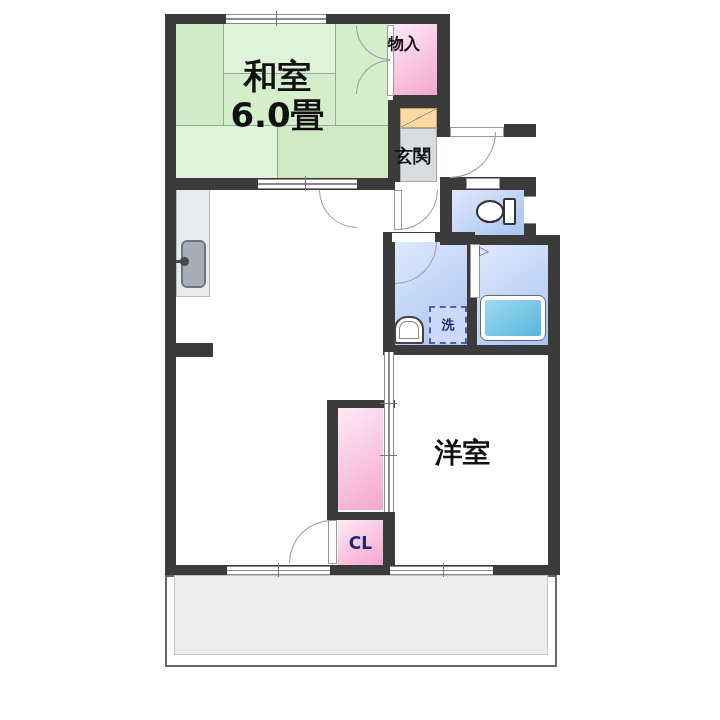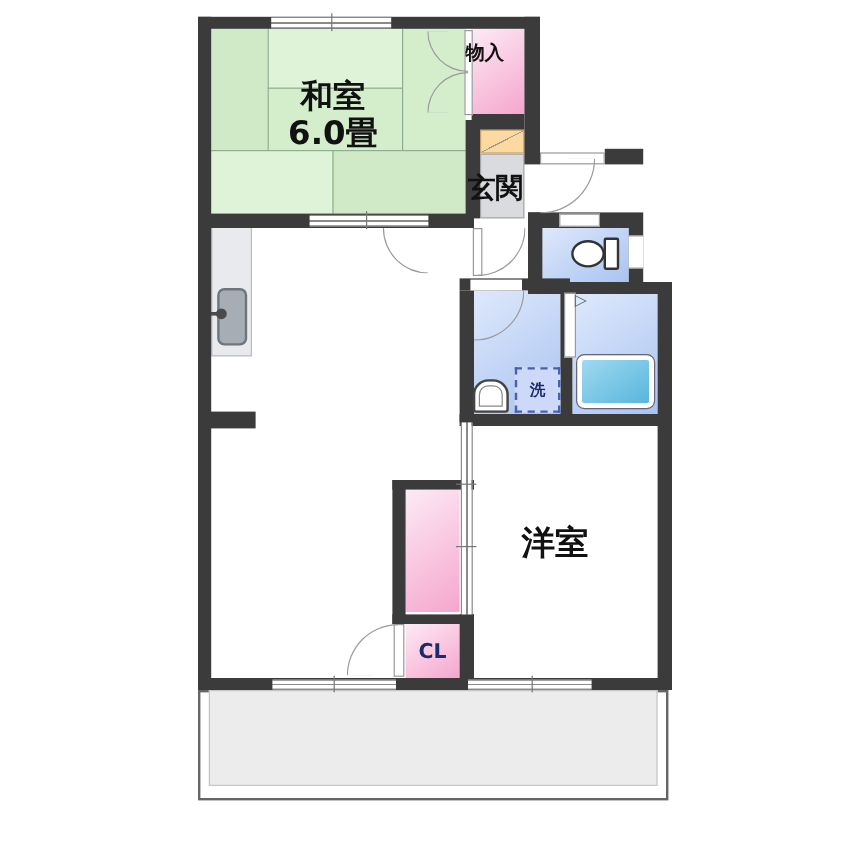--- a/index.html
+++ b/index.html
@@ -16,21 +16,21 @@
   .tick{position:absolute;background:#777;}
   .tline{position:absolute;background:var(--tatami-line);}
   .arc{position:absolute;box-sizing:border-box;background:transparent;}
   .arc.br{border-right:1px solid #9a9a9a;border-bottom:1px solid #9a9a9a;border-bottom-right-radius:100%;}
   .arc.bl{border-left:1px solid #9a9a9a;border-bottom:1px solid #9a9a9a;border-bottom-left-radius:100%;}
   .arc.tl{border-left:1px solid #9a9a9a;border-top:1px solid #9a9a9a;border-top-left-radius:100%;}
   .pinkfill{background:linear-gradient(145deg,var(--pink-light) 0%,var(--pink) 100%);}
   .bluefill{background:linear-gradient(145deg,var(--blue-light) 0%,var(--blue) 100%);}
   .roomlabel{position:absolute;display:flex;flex-direction:column;align-items:center;justify-content:center;
              font-weight:600;line-height:1.15;white-space:nowrap;}
-  .big{font-size:27px;}
+  .big{font-size:34px;}
   .small-label{position:absolute;display:flex;align-items:center;justify-content:center;
                font-size:16px;font-weight:600;white-space:nowrap;}
 </style>
 </head>
 <body>
 
 <div id="plan">
 
   <div class="abs" style="left:176px;top:24px;width:212px;height:154px;background:var(--tatami-c);">
     <div class="abs" style="left:0;top:0;width:47px;height:101px;background:var(--tatami-a);"></div>
@@ -143,21 +143,21 @@
     <span style="font-size:13px;color:var(--navy);font-weight:600;">洗</span>
   </div>
 
   <div class="roomlabel big" style="left:195px;top:58px;width:165px;height:76px;">
     <span>和室</span>
     <span>6.0畳</span>
   </div>
 
   <div class="small-label" style="left:380px;top:33px;width:48px;height:22px;">物入</div>
 
-  <div class="small-label" style="left:383px;top:145px;width:60px;height:22px;font-size:23px;">玄関</div>
+  <div class="small-label" style="left:383px;top:145px;width:60px;height:22px;font-size:18px;">玄関</div>
 
 
   <div class="roomlabel" style="left:400px;top:415px;width:125px;height:76px;font-size:28px;">
     <span>洋室</span>
   </div>
 
   <div class="small-label" style="left:338px;top:520px;width:45px;height:45px;color:var(--navy);font-size:17px;">CL</div>
 
 </div>
 

